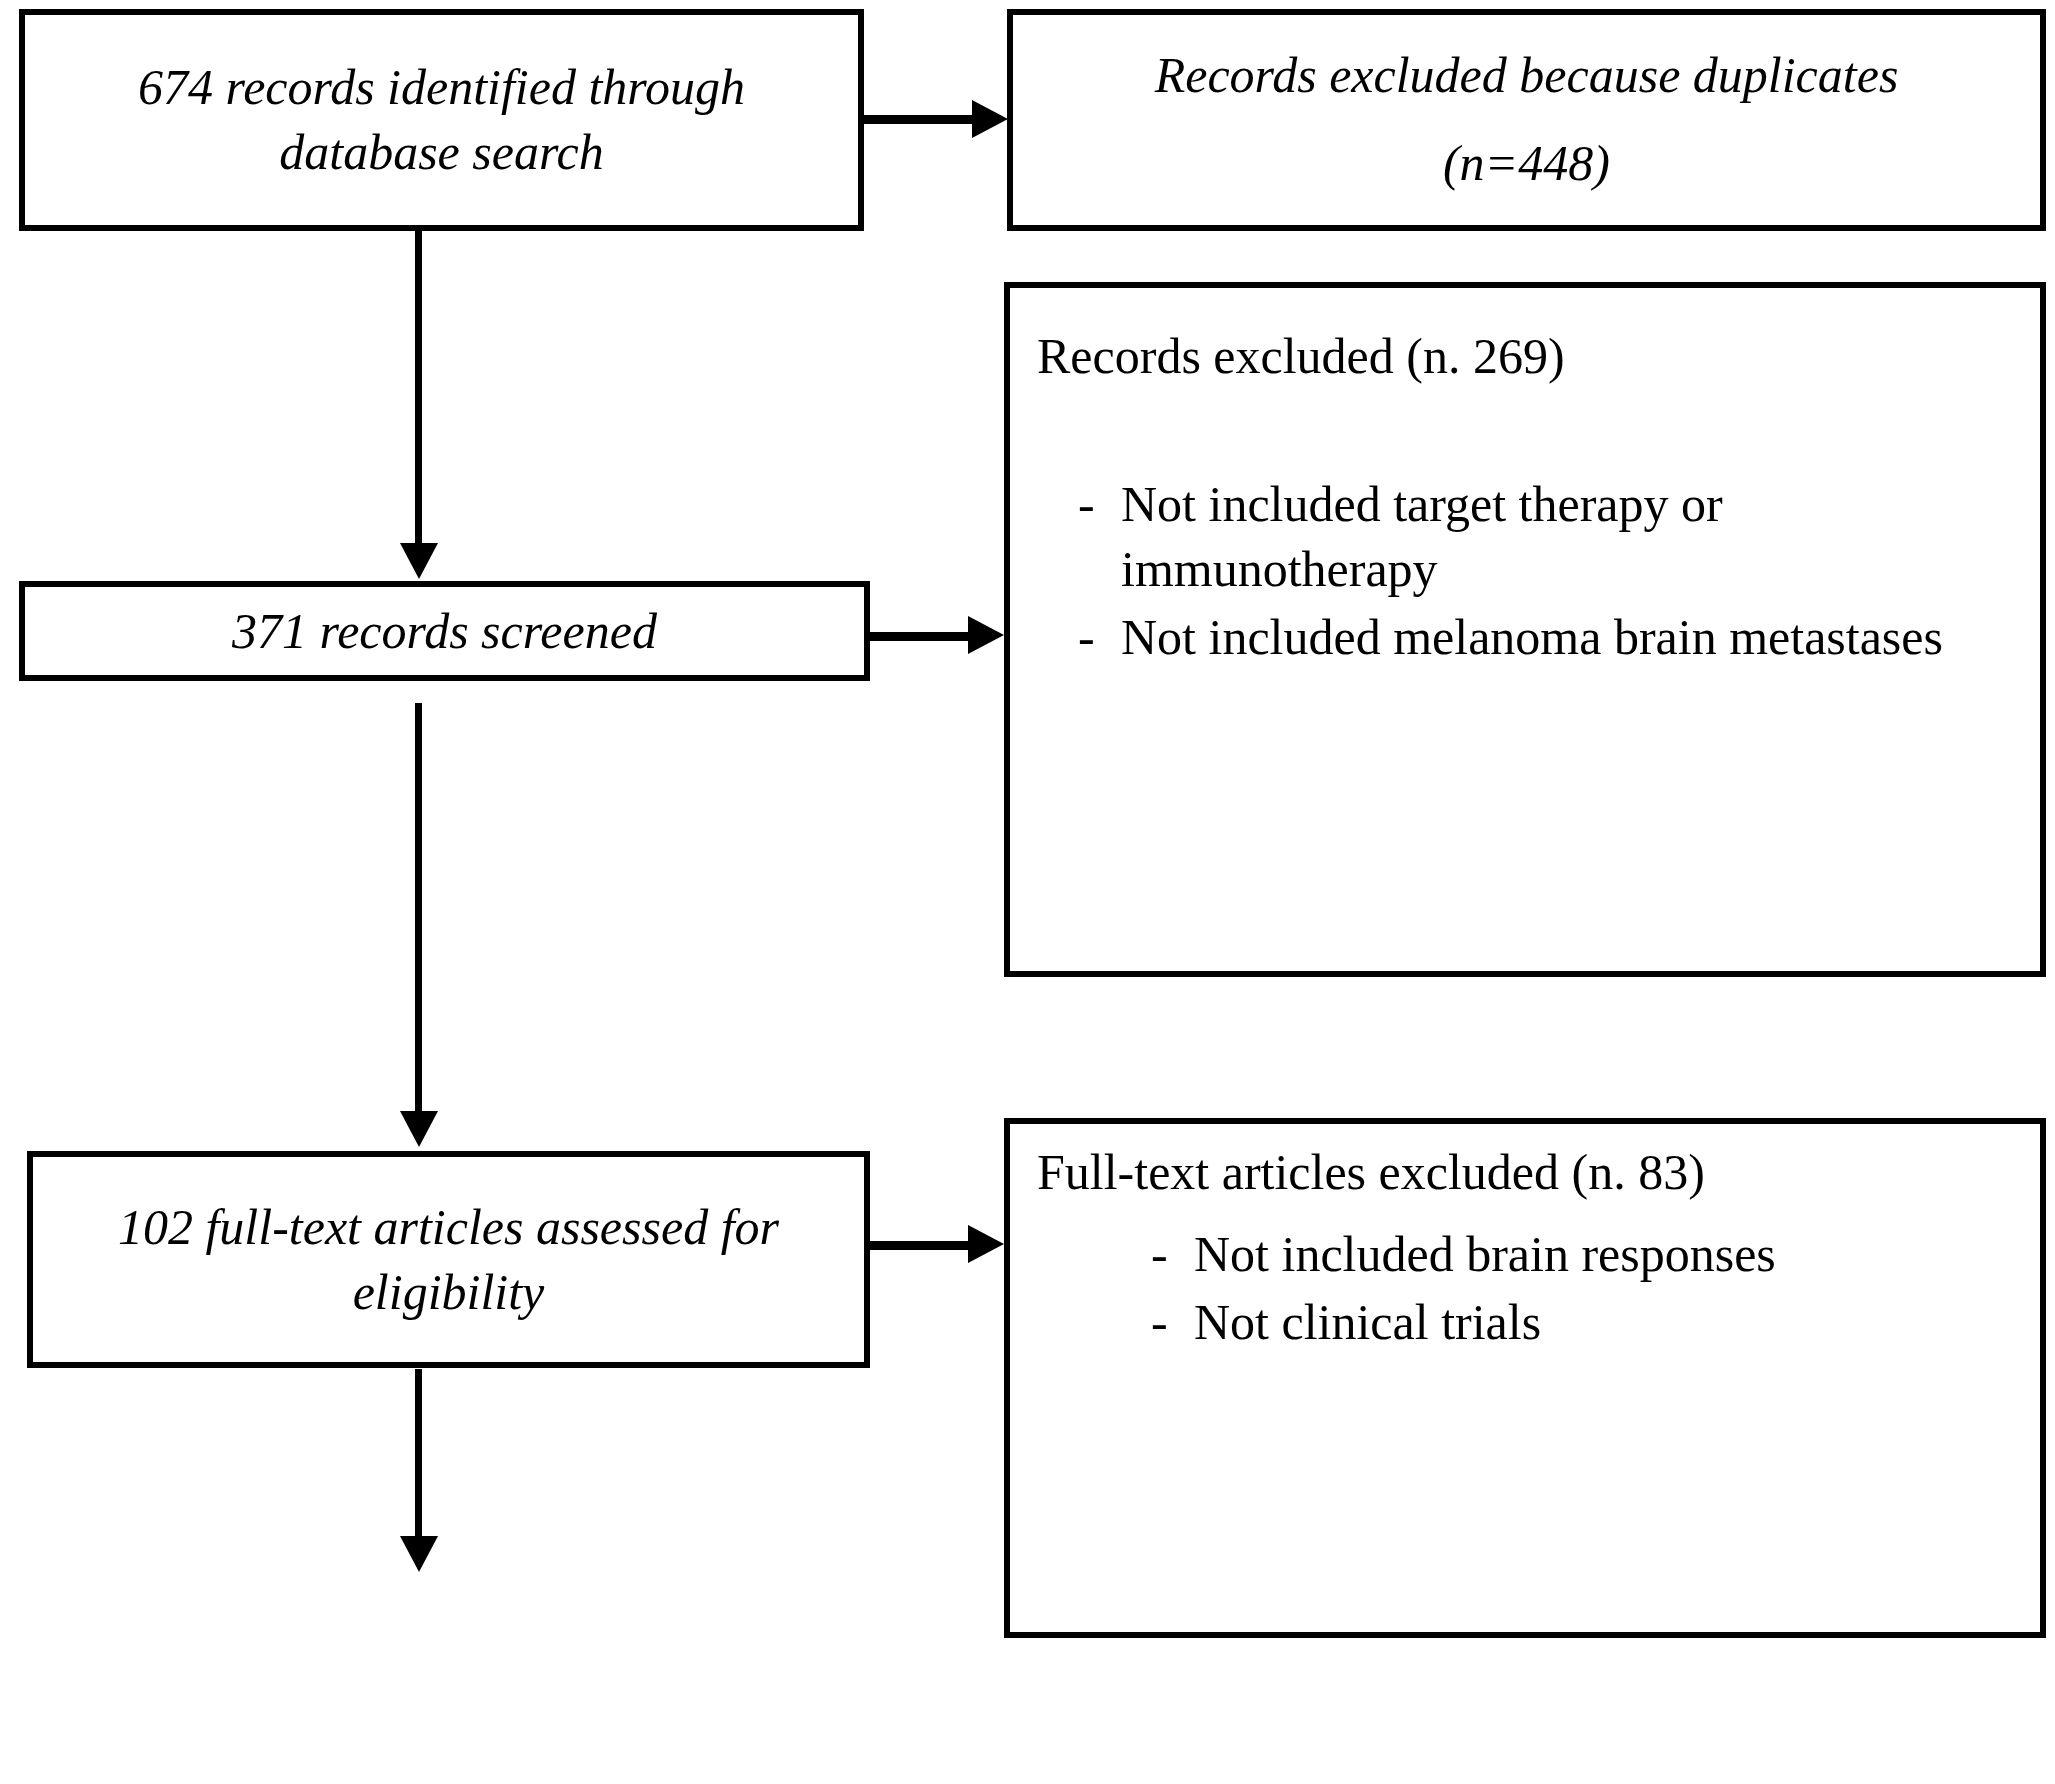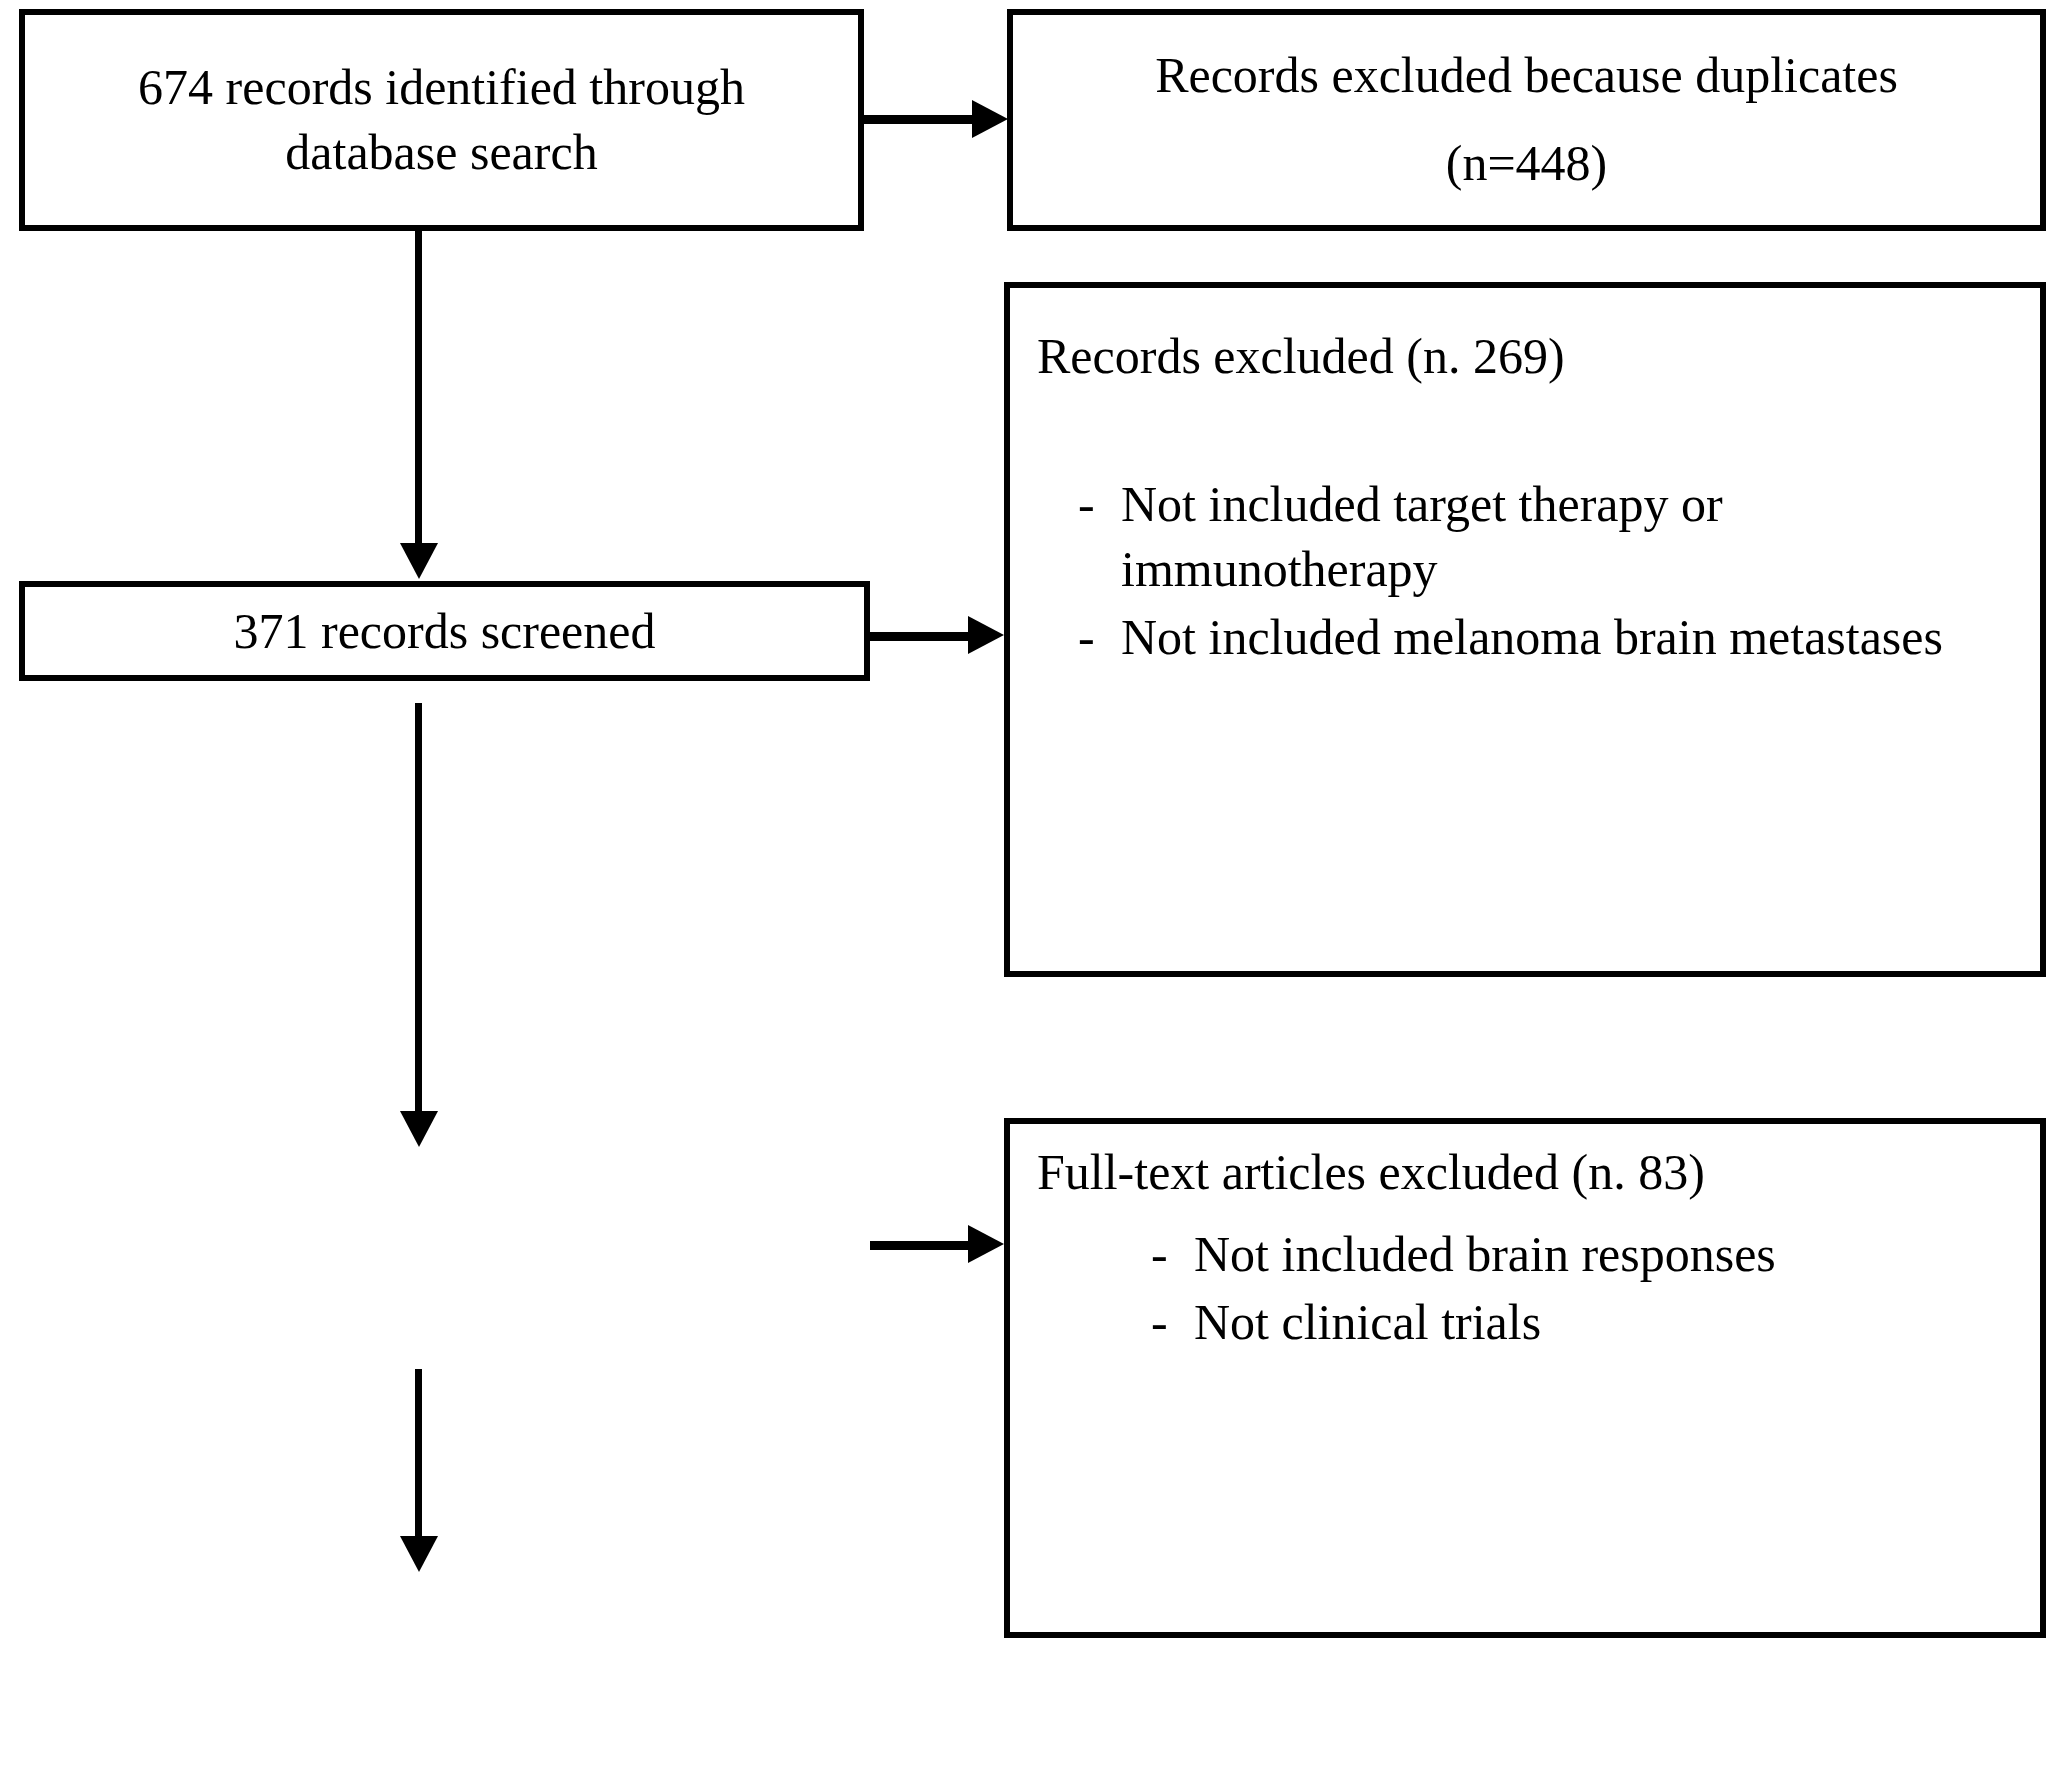--- a/index.html
+++ b/index.html
@@ -21,20 +21,21 @@
     box-sizing: border-box;
     border: 6px solid #000000;
     background: #ffffff;
     display: flex;
     flex-direction: column;
   }
   .box-center {
     align-items: center;
     justify-content: center;
     text-align: center;
+    font-style: italic;
   }
   .box-top {
     align-items: flex-start;
     justify-content: flex-start;
     text-align: left;
     gap: 8px;
   }
   .box-text {
     font-size: 50px;
     line-height: 1.30;
@@ -132,20 +133,23 @@
       </li>
     </ul>
   </div>
 
   <div class="hline" style="left:870px; top:632px; width:102px;"></div>
   <div class="arrow-right" style="left:968px; top:616px;"></div>
 
   <div class="vline" style="left:415px; top:703px; height:410px;"></div>
   <div class="arrow-down" style="left:400px; top:1111px;"></div>
 
+  <div class="box box-center" style="left:27px; top:1151px; width:843px; height:217px;">
+    <div class="box-text">102 full-text articles assessed for eligibility</div>
+  </div>
 
   <div class="box box-top" style="left:1004px; top:1118px; width:1042px; height:520px; padding:16px 27px 0 27px;">
     <div class="hdr">Full-text articles excluded (n. 83)</div>
     <ul class="bullets" style="margin-top:9.4px; padding-left:114px;">
       <li>
         <span class="dash">-</span>
         <span class="bullet-text">Not included brain responses</span>
       </li>
       <li>
         <span class="dash">-</span>

